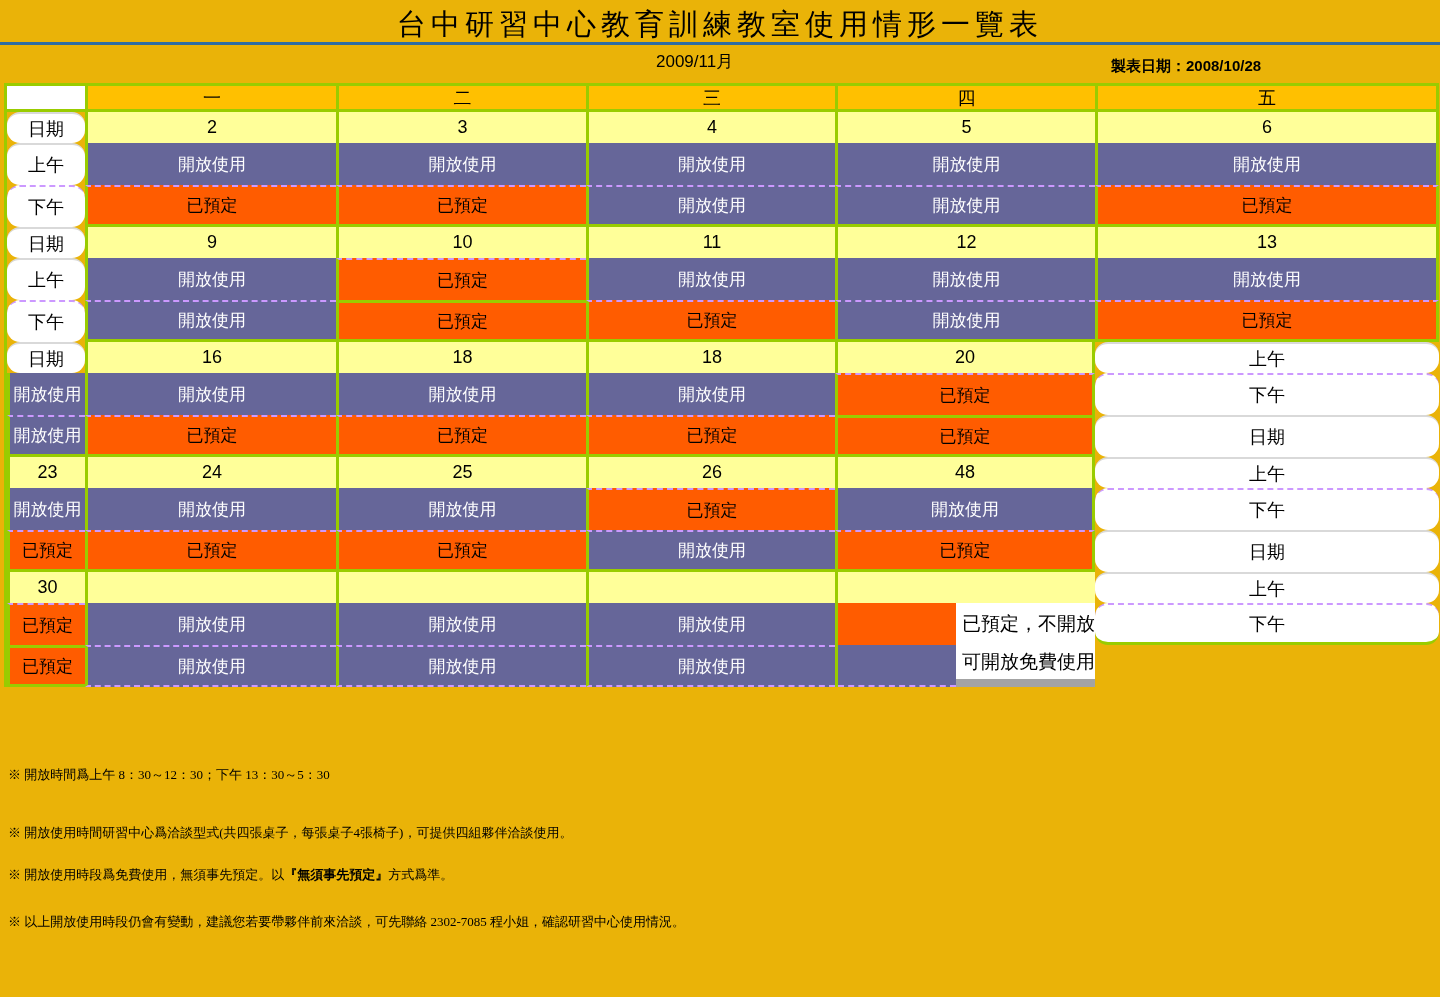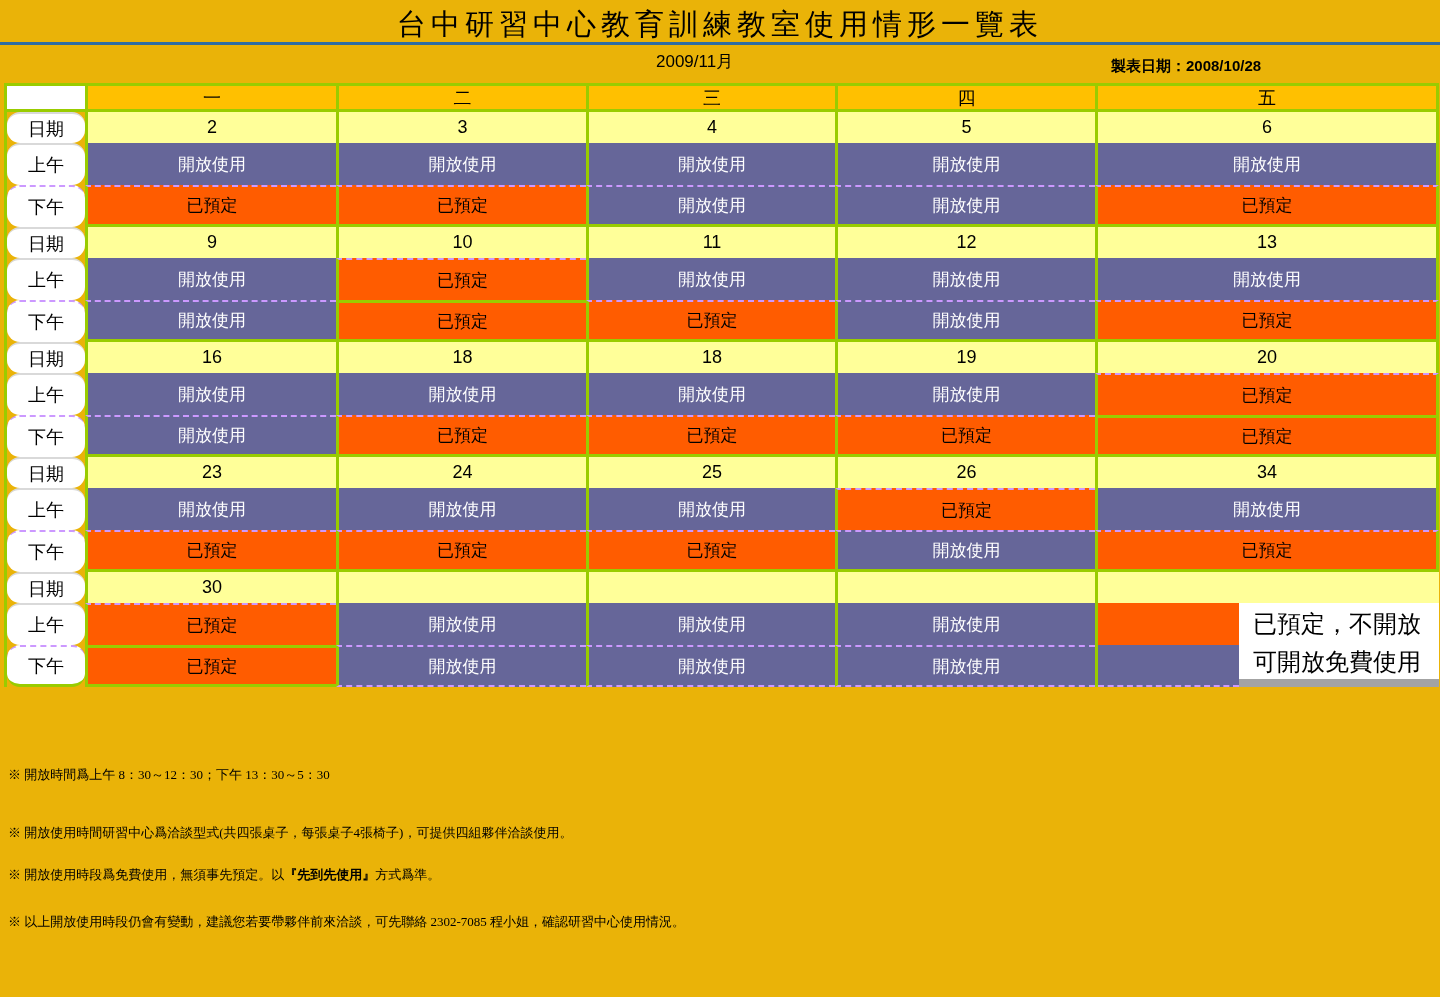--- a/index.html
+++ b/index.html
@@ -53,21 +53,21 @@
   .pm-dash { border-top:2px dashed #CC99FF; }
   .pm-green { border-top:3px solid #99CC00; }
   .pm-last-open { border-bottom:2px dashed #CC99FF !important; }
   .r-edge { border-right:3px solid #99CC00; }
   .c-legend { border-left:3px solid #99CC00; display:flex; align-items:stretch; justify-content:flex-start; padding:0; }
   .c-legend .swatch { width:141px; }
   .sw-res { background:#FF5C00; }
   .sw-open { background:#666699; }
   .c-legend .legend-text {
     flex:1; background:#ffffff; color:#000; display:flex; align-items:center;
-    padding-left:14px; font-size:24px;
+    padding-left:6px; font-size:19px;
   }
   .c-legend.pm-blue .legend-text { border-bottom:8px solid #a3a3a3; box-sizing:border-box; }
   .c-legend.pm-blue .swatch { border-bottom:2px dashed #CC99FF; box-sizing:border-box; }
   .note { position:absolute; left:8px; font-size:13px; white-space:nowrap; }
   .note b { font-weight:bold; }
 </style>
 </head>
 <body>
 
 <div class="canvas">
@@ -116,40 +116,39 @@
       <div class="cell c-label lt-dash">下午</div>
       <div class="cell c-open pm pm-dash">開放使用</div>
       <div class="cell c-res pm pm-green">已預定</div>
       <div class="cell c-res pm pm-dash">已預定</div>
       <div class="cell c-open pm pm-dash">開放使用</div>
       <div class="cell c-res pm pm-dash r-edge">已預定</div>
       <div class="cell c-label lt-gray">日期</div>
       <div class="cell c-date">16</div>
       <div class="cell c-date">18</div>
       <div class="cell c-date">18</div>
-      <div class="cell c-date">19</div>
       <div class="cell c-date r-edge">20</div>
       <div class="cell c-label lt-gray">上午</div>
       <div class="cell c-open">開放使用</div>
       <div class="cell c-open">開放使用</div>
       <div class="cell c-open">開放使用</div>
       <div class="cell c-open">開放使用</div>
       <div class="cell c-res am-res r-edge">已預定</div>
       <div class="cell c-label lt-dash">下午</div>
       <div class="cell c-open pm pm-dash">開放使用</div>
       <div class="cell c-res pm pm-dash">已預定</div>
       <div class="cell c-res pm pm-dash">已預定</div>
       <div class="cell c-res pm pm-dash">已預定</div>
       <div class="cell c-res pm pm-green r-edge">已預定</div>
       <div class="cell c-label lt-gray">日期</div>
       <div class="cell c-date">23</div>
       <div class="cell c-date">24</div>
       <div class="cell c-date">25</div>
       <div class="cell c-date">26</div>
-      <div class="cell c-date r-edge">34</div>
+      <div class="cell c-date r-edge">48</div>
       <div class="cell c-label lt-gray">上午</div>
       <div class="cell c-open">開放使用</div>
       <div class="cell c-open">開放使用</div>
       <div class="cell c-open">開放使用</div>
       <div class="cell c-res am-res">已預定</div>
       <div class="cell c-open r-edge">開放使用</div>
       <div class="cell c-label lt-dash">下午</div>
       <div class="cell c-res pm pm-dash">已預定</div>
       <div class="cell c-res pm pm-dash">已預定</div>
       <div class="cell c-res pm pm-dash">已預定</div>
@@ -181,18 +180,18 @@
       </div>
     </div>
 
   <div class="note" style="top:766px;">
     <span>※ 開放時間爲上午 8：30～12：30；下午 13：30～5：30</span>
   </div>
   <div class="note" style="top:824px;">
     <span>※ 開放使用時間研習中心爲洽談型式(共四張桌子，每張桌子4張椅子)，可提供四組夥伴洽談使用。</span>
   </div>
   <div class="note" style="top:866px;">
-    <span>※ 開放使用時段爲免費使用，無須事先預定。以</span><b>『先到先使用』</b><span>方式爲準。</span>
+    <span>※ 開放使用時段爲免費使用，無須事先預定。以</span><b>『無須事先預定』</b><span>方式爲準。</span>
   </div>
   <div class="note" style="top:913px;">
     <span>※ 以上開放使用時段仍會有變動，建議您若要帶夥伴前來洽談，可先聯絡 2302-7085 程小姐，確認研習中心使用情況。</span>
   </div>
 </div>
 
 </body></html>

